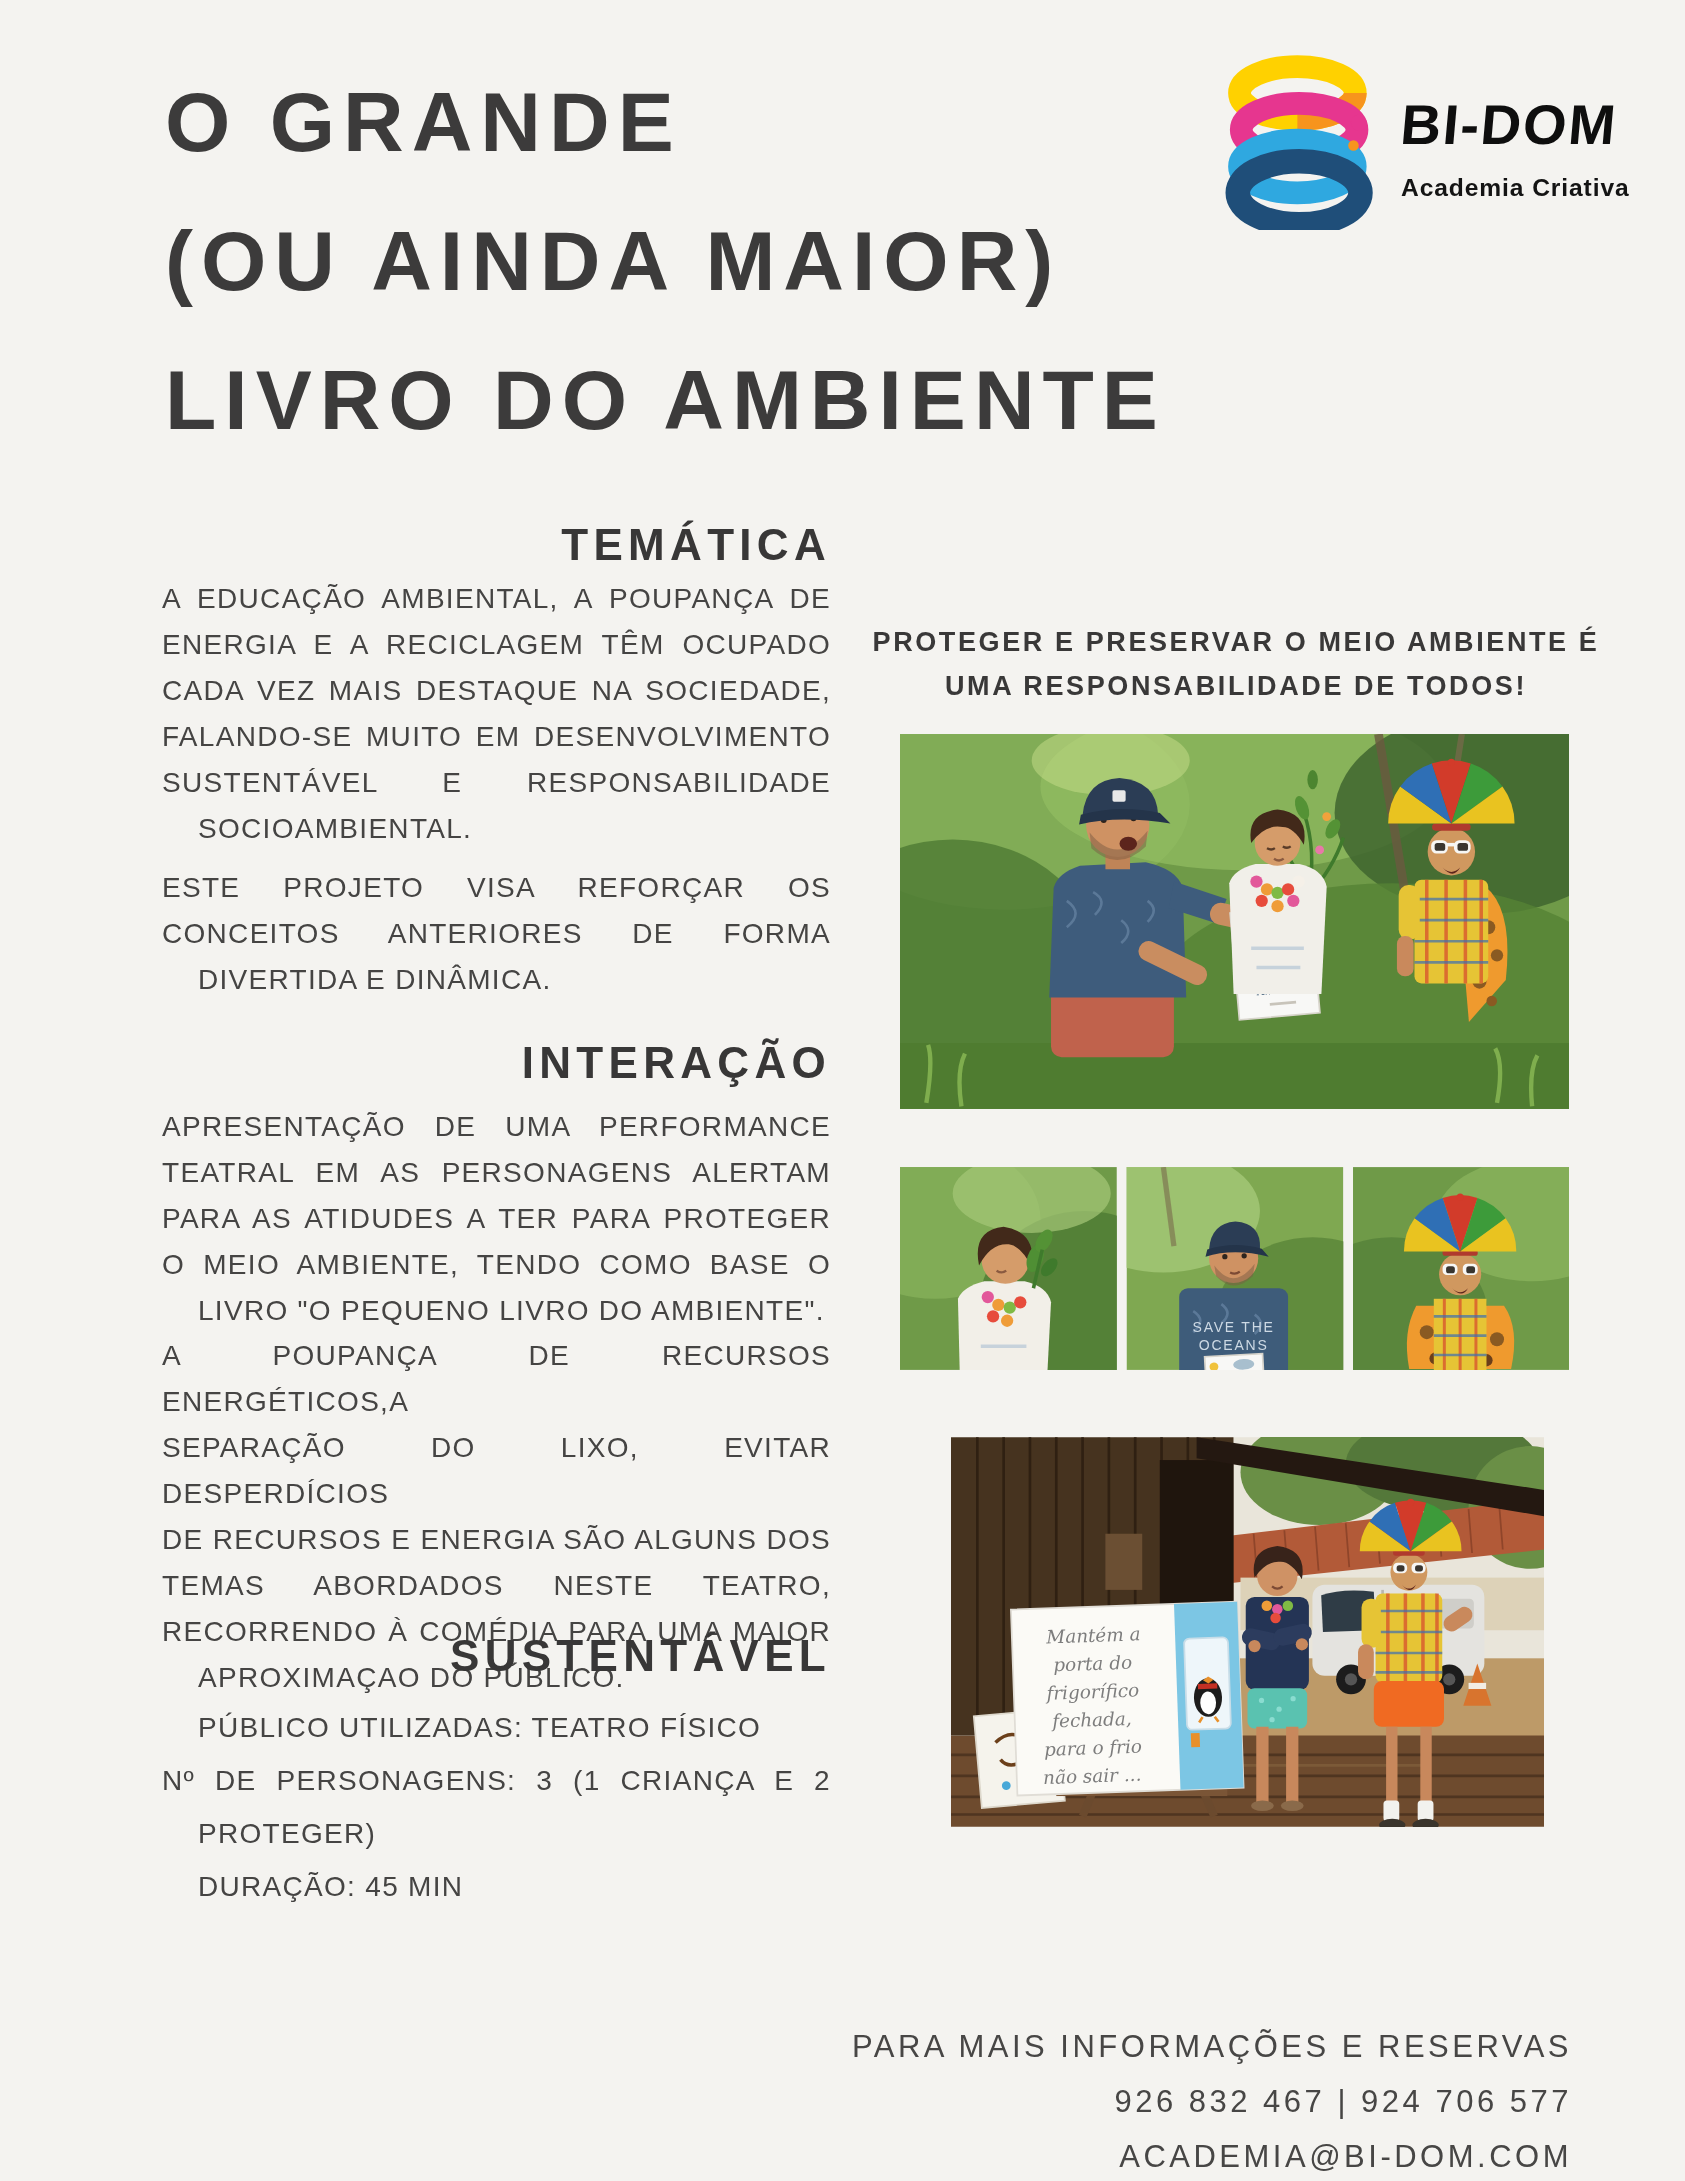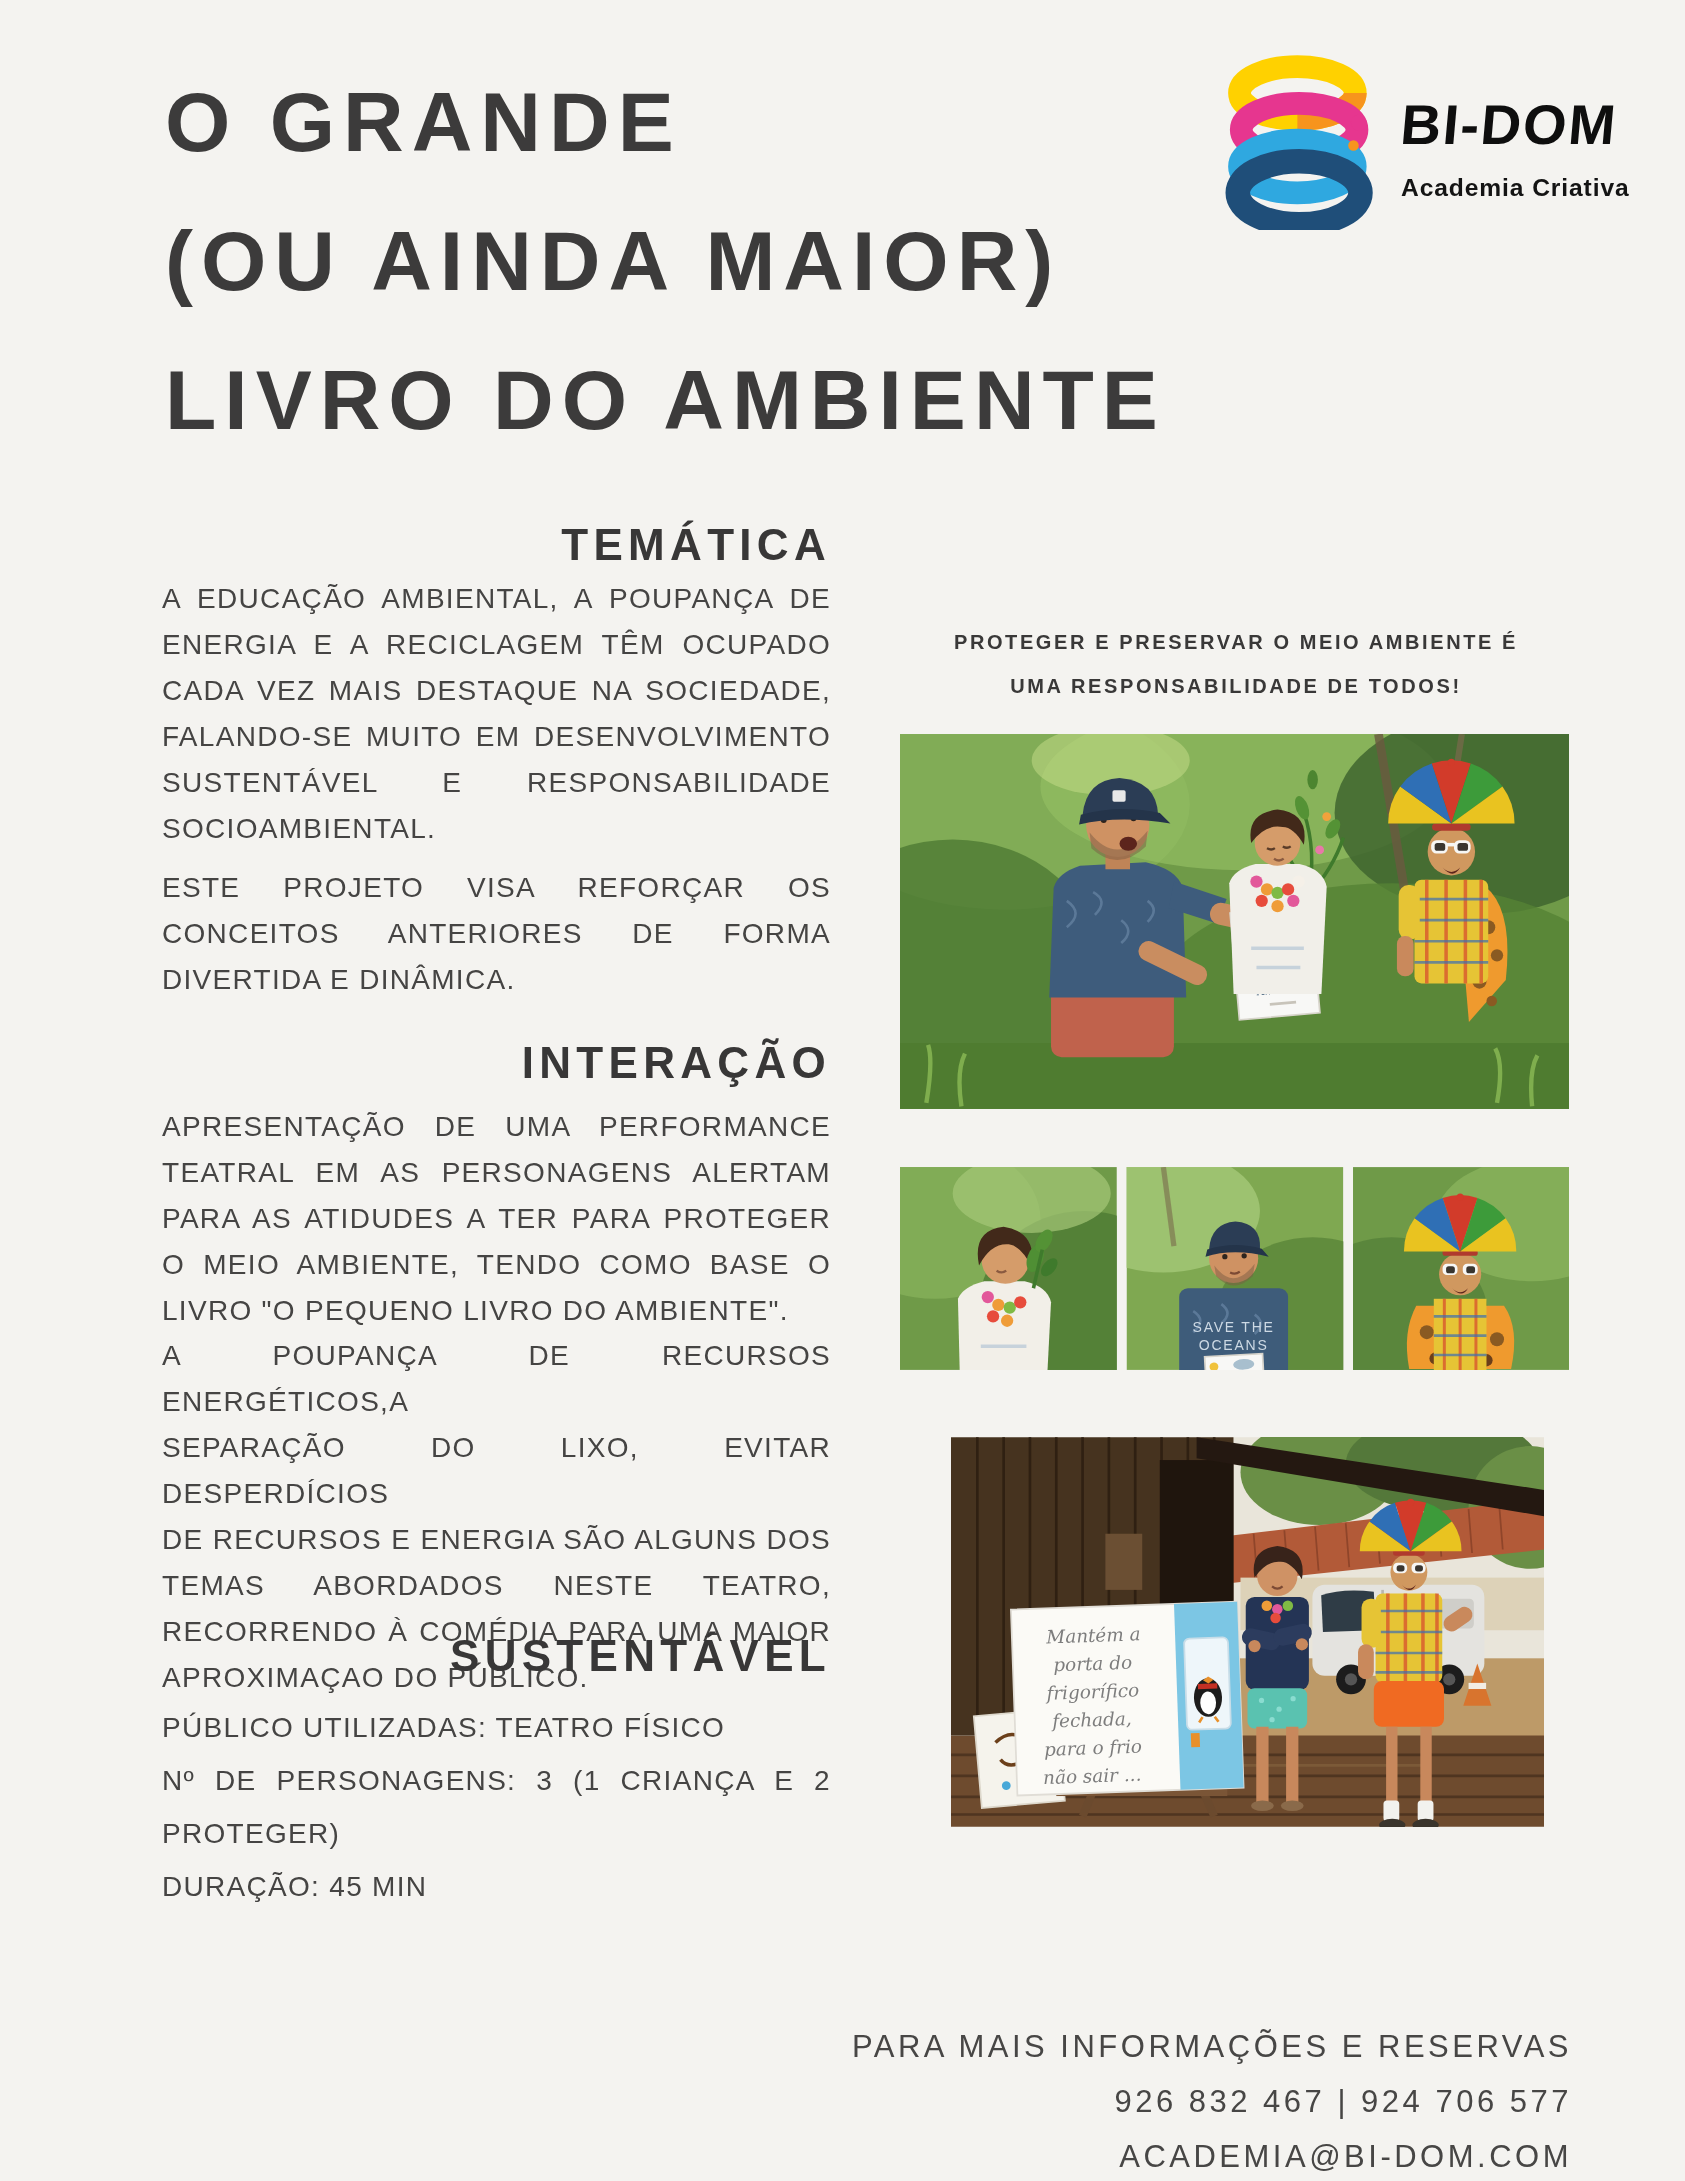--- a/index.html
+++ b/index.html
@@ -15,26 +15,26 @@
   .logo-text{margin-left:23px;margin-top:16px;}
   .logo-name{font-size:56px;font-weight:bold;color:#0e0e0e;letter-spacing:1.8px;transform:skewX(-5deg);}
   .logo-sub{font-size:24.6px;font-weight:bold;color:#141414;letter-spacing:0.9px;margin-top:17px;}
 
   
   .colL{position:absolute;left:162px;width:669px;}
   .sec-heading{width:669px;text-align:right;font-size:44px;font-weight:bold;
                letter-spacing:5.3px;color:#383737;}
   .jpara{width:669px;font-size:28px;letter-spacing:1.3px;line-height:46px;color:#454443;}
   .jline{text-align:justify;text-align-last:justify;}
-  .jline.last{text-align-last:left;}
+  .jline.last{text-align-last:left;margin-left:36px;}
   .info-lines{line-height:53px;}
 
   
   .headline{position:absolute;left:865px;top:620px;width:742px;text-align:center;
-            font-size:20px;font-weight:bold;letter-spacing:2.6px;line-height:44px;color:#393838;}
+            font-size:27px;font-weight:bold;letter-spacing:2.6px;line-height:44px;color:#393838;}
   .photo{position:absolute;display:block;}
 
   
   .footer{position:absolute;right:113px;top:2019px;text-align:right;font-size:31px;
           letter-spacing:3.5px;line-height:55px;color:#474645;}
 
   svg text{font-family:"Liberation Sans",sans-serif;}
   .hand{font-family:"DejaVu Serif",serif;font-style:italic;}
 </style>
 </head>

